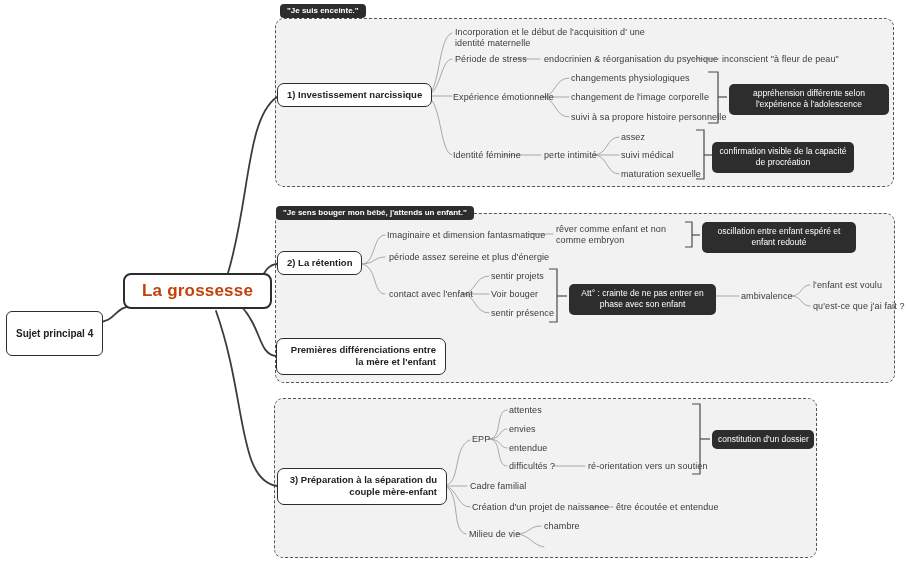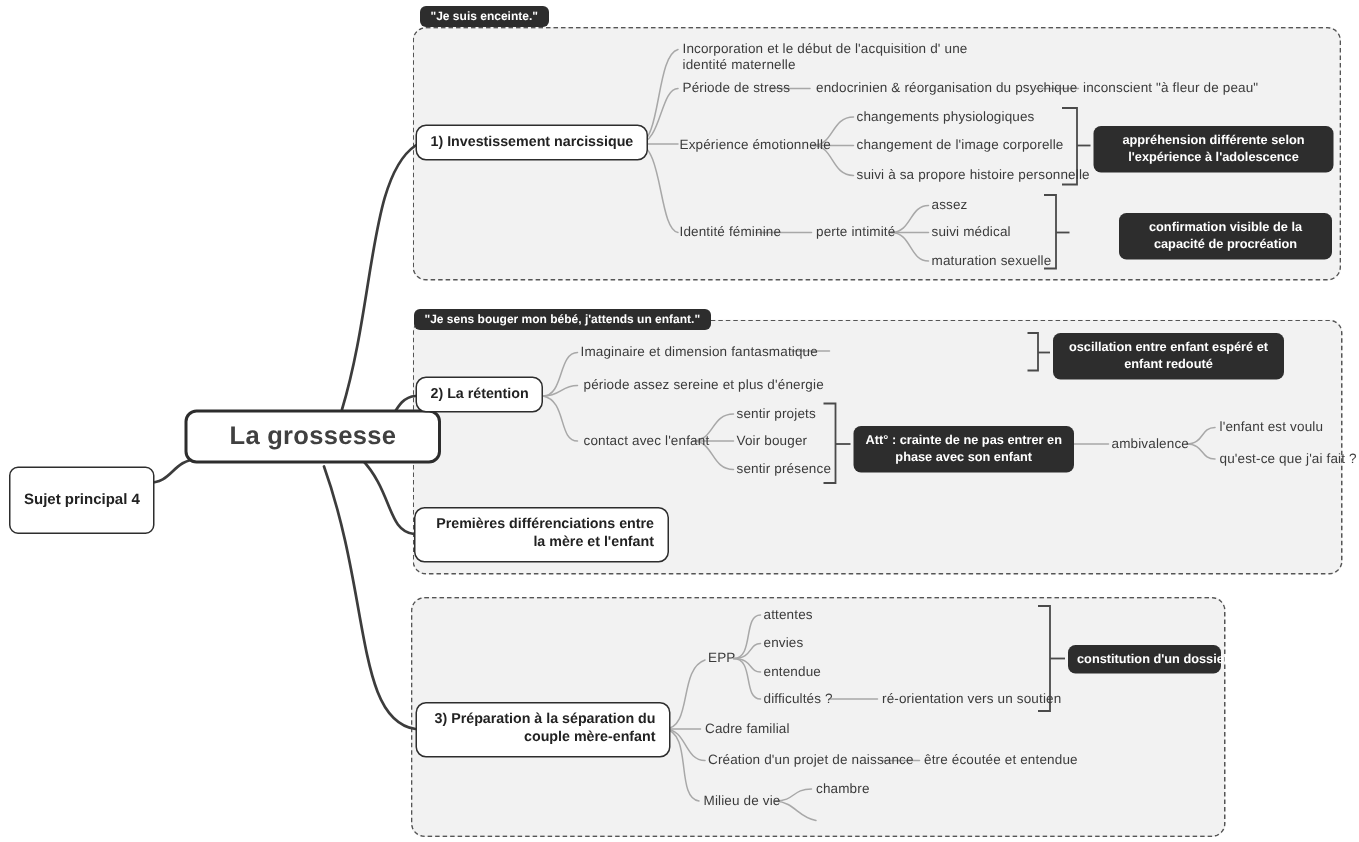--- a/index.html
+++ b/index.html
@@ -7,27 +7,27 @@
   .canvas{position:relative;width:906px;height:561px;background:#fff;overflow:hidden;
           font-family:"Liberation Sans","DejaVu Sans",sans-serif;}
   .section{position:absolute;background:#f2f2f2;border:1.4px dashed #555;border-radius:9px;z-index:1;}
   svg.wires{position:absolute;left:0;top:0;z-index:2;}
   .tag{position:absolute;z-index:4;background:#2d2d2d;color:#fff;font-size:8px;font-weight:bold;
        padding:3px 7px;border-radius:4px;white-space:nowrap;line-height:1;}
   .node{position:absolute;z-index:3;background:#fff;border:1.6px solid #2d2d2d;border-radius:7px;
         color:#222;font-weight:bold;font-size:9.5px;padding:5px 9px;line-height:1.3;white-space:nowrap;}
   .node.wrap{white-space:normal;text-align:right;}
   .root-node{position:absolute;z-index:3;background:#fff;border:2px solid #2d2d2d;border-radius:8px;
-        color:#404040;font-weight:bold;font-size:17px;padding:6px 28px;white-space:nowrap;letter-spacing:.2px;}
+        color:#c2410c;font-weight:bold;font-size:17px;padding:6px 17px;white-space:nowrap;letter-spacing:.2px;}
   .subject-node{position:absolute;z-index:3;background:#fff;border:1.6px solid #2d2d2d;border-radius:6px;
         color:#222;font-weight:bold;font-size:10px;padding:16px 9px;white-space:nowrap;}
   .lbl{position:absolute;z-index:3;color:#3b3b3b;font-size:9px;white-space:nowrap;line-height:1.2;
        transform:translateY(-50%);letter-spacing:.1px;}
   .lbl2{position:absolute;z-index:3;color:#3b3b3b;font-size:9px;line-height:1.25;letter-spacing:.1px;}
-  .dark{position:absolute;z-index:3;background:#2d2d2d;color:#fff;font-size:8.5px;font-weight:700;
+  .dark{position:absolute;z-index:3;background:#2d2d2d;color:#fff;font-size:8.5px;font-weight:400;
         padding:4px 6px;border-radius:5px;text-align:center;line-height:1.35;}
 </style>
 </head>
 <body>
 
 <div class="canvas">
 
   <div class="section" style="left:275px;top:18px;width:617px;height:167px"></div>
   <div class="section" style="left:275px;top:213px;width:618px;height:168px"></div>
   <div class="section" style="left:274px;top:398px;width:541px;height:158px"></div>
@@ -109,23 +109,24 @@
   <div class="lbl" style="left:453px;top:97px">Expérience émotionnelle</div>
   <div class="lbl" style="left:571px;top:78px">changements physiologiques</div>
   <div class="lbl" style="left:571px;top:97px">changement de l'image corporelle</div>
   <div class="lbl" style="left:571px;top:117px">suivi à sa propore histoire personnelle</div>
   <div class="dark" style="left:729px;top:84px;width:148px">appréhension différente selon l'expérience à l'adolescence</div>
   <div class="lbl" style="left:453px;top:155px">Identité féminine</div>
   <div class="lbl" style="left:544px;top:155px">perte intimité</div>
   <div class="lbl" style="left:621px;top:137px">assez</div>
   <div class="lbl" style="left:621px;top:155px">suivi médical</div>
   <div class="lbl" style="left:621px;top:174px">maturation sexuelle</div>
-  <div class="dark" style="left:746px;top:142px;width:130px">confirmation visible de la capacité de procréation</div>
+  <div class="dark" style="left:712px;top:142px;width:130px">confirmation visible de la capacité de procréation</div>
 
   <div class="lbl" style="left:387px;top:235px">Imaginaire et dimension fantasmatique</div>
+  <div class="lbl2" style="left:556px;top:224px;width:142px">rêver comme enfant et non comme embryon</div>
   <div class="dark" style="left:702px;top:222px;width:142px">oscillation entre enfant espéré et enfant redouté</div>
   <div class="lbl" style="left:389px;top:257px">période assez sereine et plus d'énergie</div>
   <div class="lbl" style="left:389px;top:294px">contact avec l'enfant</div>
   <div class="lbl" style="left:491px;top:276px">sentir projets</div>
   <div class="lbl" style="left:491px;top:294px">Voir bouger</div>
   <div class="lbl" style="left:491px;top:313px">sentir présence</div>
   <div class="dark" style="left:569px;top:284px;width:135px">Att° : crainte de ne pas entrer en phase avec son enfant</div>
   <div class="lbl" style="left:741px;top:296px">ambivalence</div>
   <div class="lbl" style="left:813px;top:285px">l'enfant est voulu</div>
   <div class="lbl" style="left:813px;top:306px">qu'est-ce que j'ai fait ?</div>

